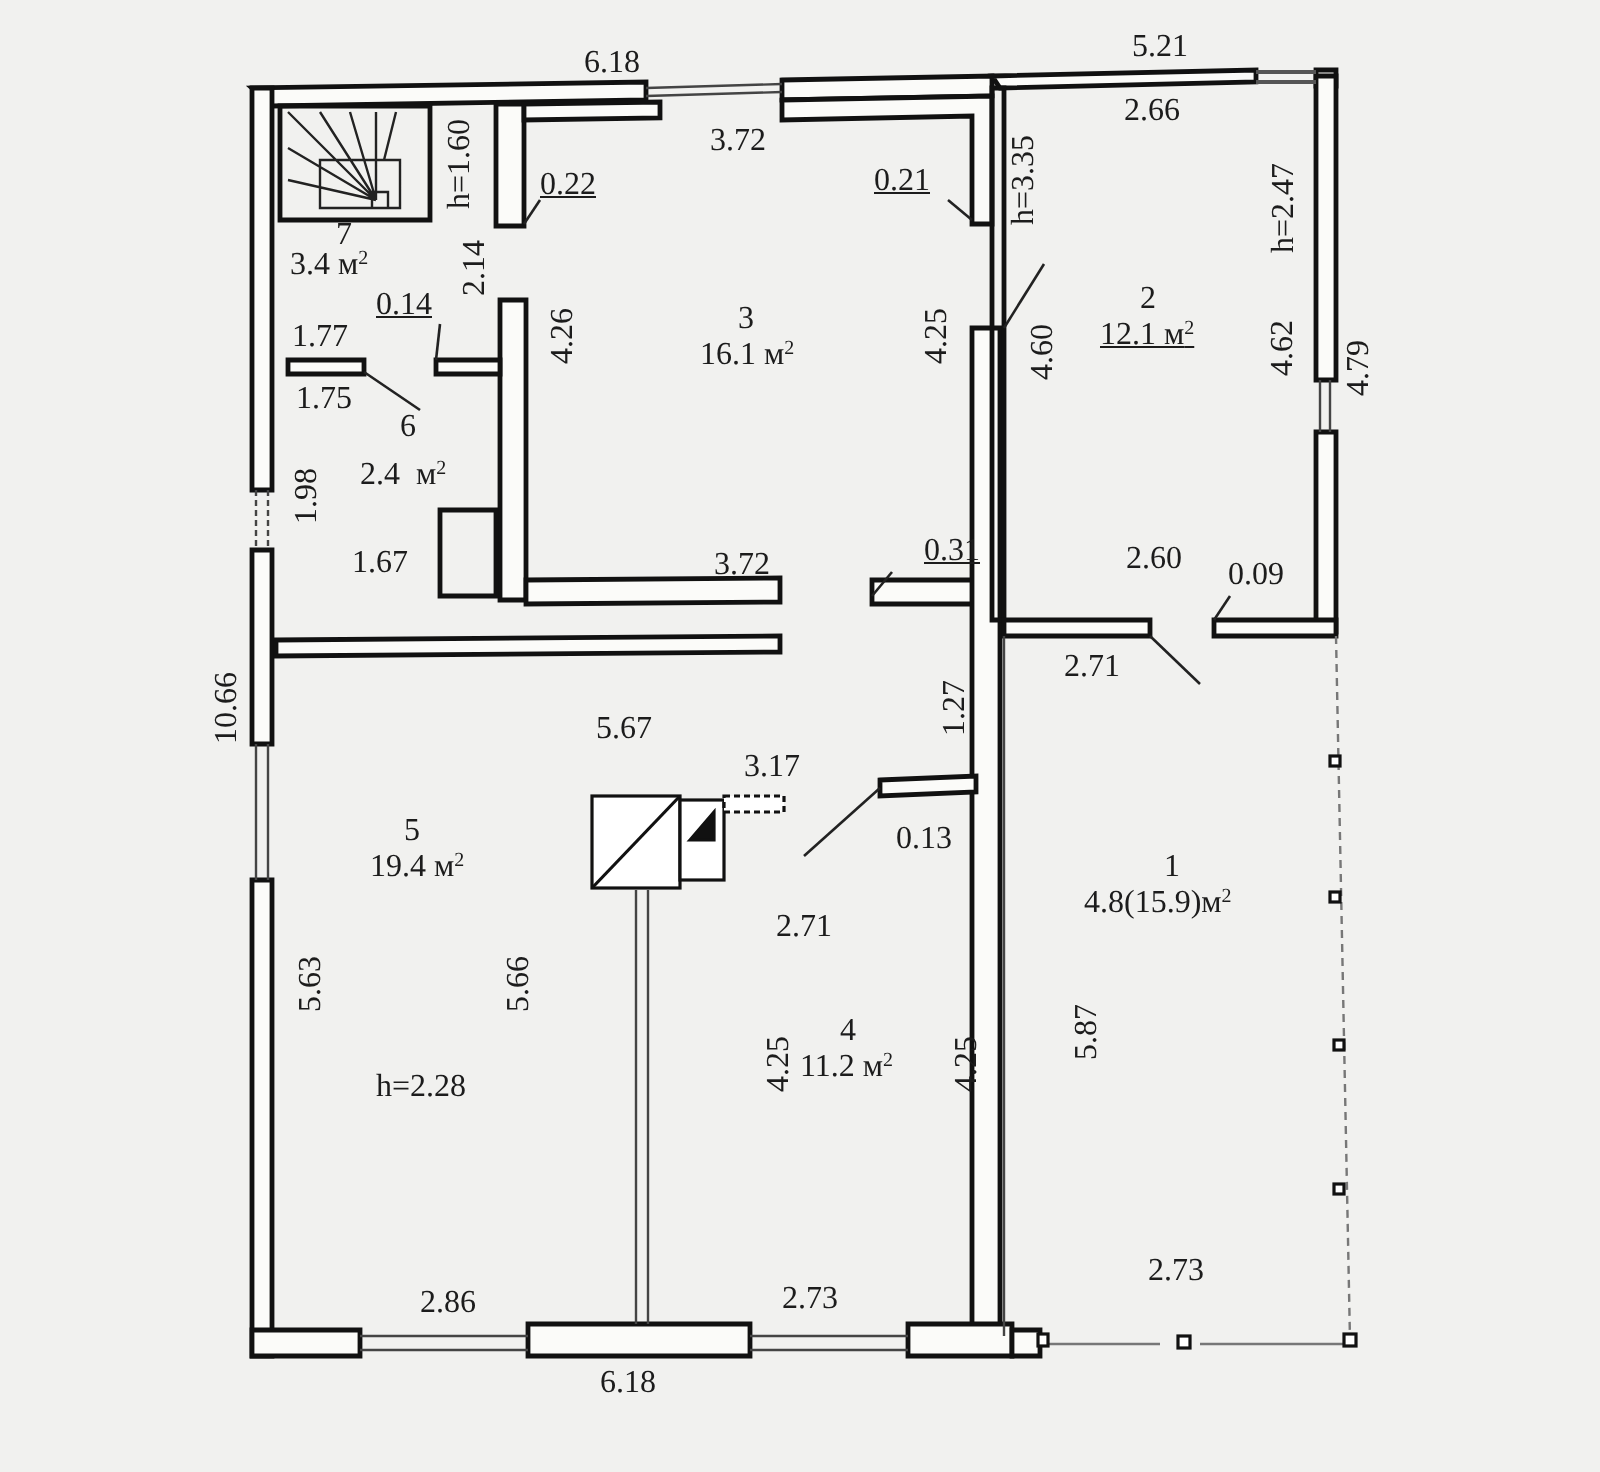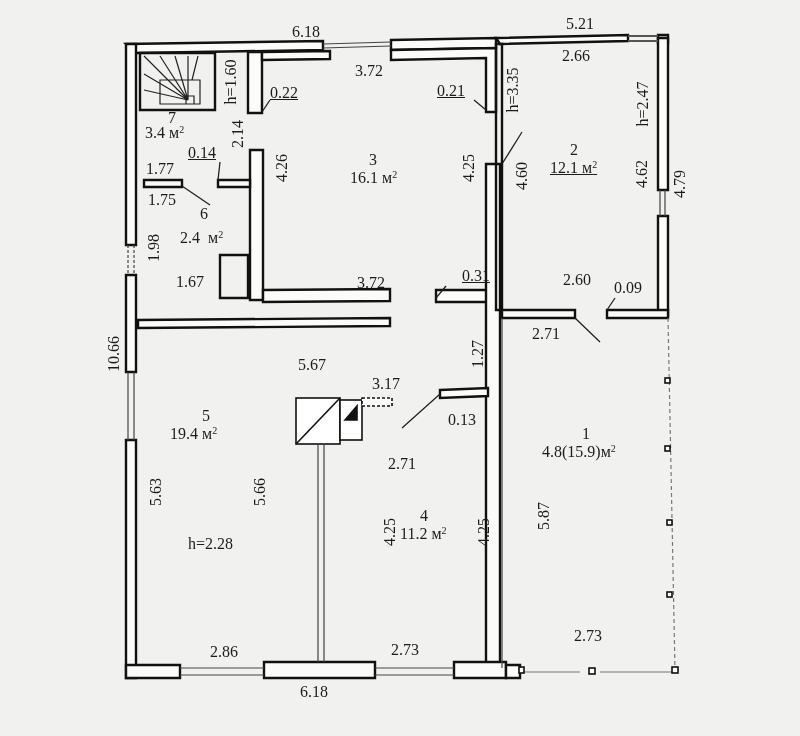--- a/index.html
+++ b/index.html
@@ -146,21 +146,21 @@
 <div class="lbl" style="left:614px;top:280px;">0.09</div>
 <div class="lbl" style="left:532px;top:326px;">2.71</div>
 
 <div class="lbl rot" style="left:96px;top:346px;">10.66</div>
 <div class="lbl" style="left:298px;top:332px;margin-top:25px;">5.67</div>
 <div class="lbl rot" style="left:464px;top:346px;">1.27</div>
 <div class="lbl" style="left:372px;top:376px;">3.17</div>
 <div class="lbl" style="left:448px;top:412px;">0.13</div>
 
 <div class="lbl" style="left:202px;top:408px;">5</div>
-<div class="lbl" style="left:170px;top:426px;"><span>19.4</span> <span>м</span><sup>2</sup></div>
+<div class="lbl" style="left:185px;top:426px;"><span>19.4</span> <span>м</span><sup>2</sup></div>
 <div class="lbl rot" style="left:142px;top:484px;">5.63</div>
 <div class="lbl rot" style="left:246px;top:484px;">5.66</div>
 <div class="lbl" style="left:188px;top:536px;">h=2.28</div>
 
 <div class="lbl" style="left:388px;top:456px;">2.71</div>
 <div class="lbl rot" style="left:376px;top:524px;">4.25</div>
 <div class="lbl" style="left:420px;top:508px;">4</div>
 <div class="lbl" style="left:400px;top:526px;"><span>11.2</span> <span>м</span><sup>2</sup></div>
 <div class="lbl rot" style="left:470px;top:524px;">4.25</div>
 

